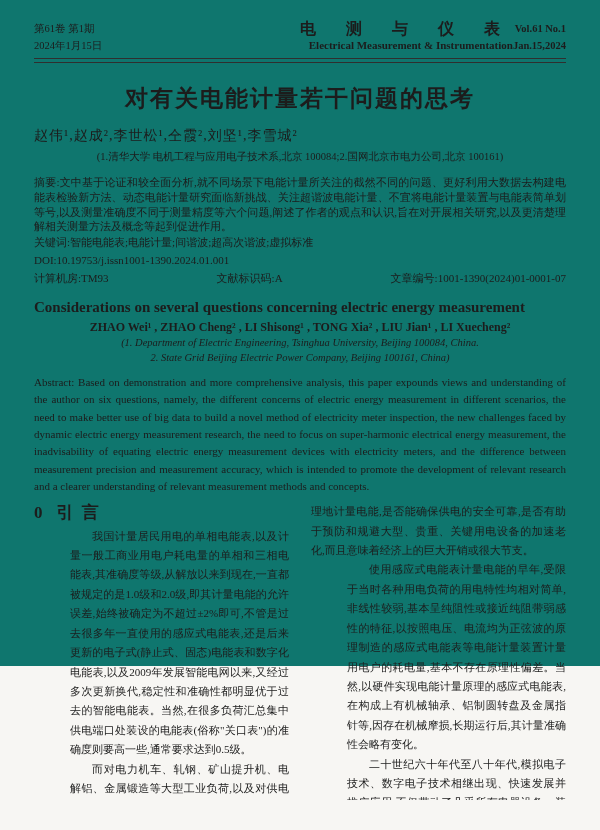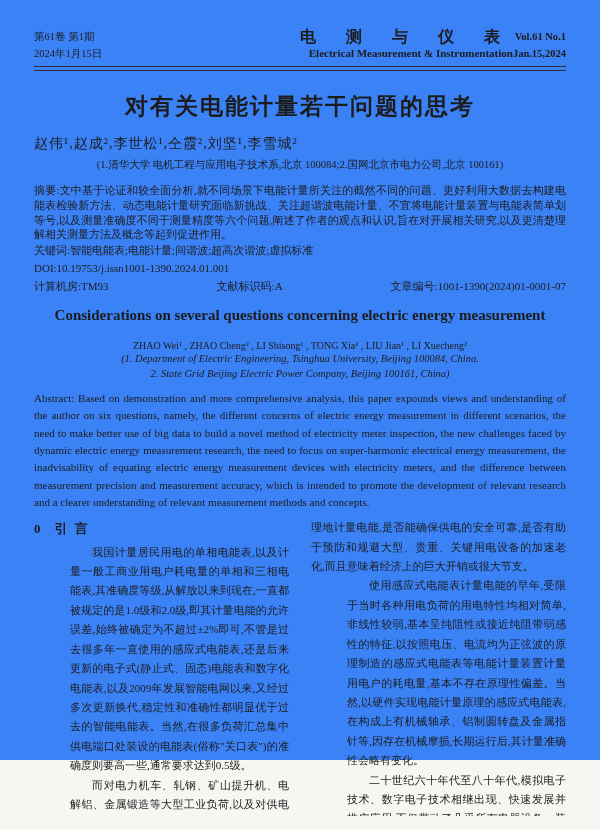--- a/index.html
+++ b/index.html
@@ -1,52 +1,52 @@
 <!DOCTYPE html>
 <html><head>
 <meta charset="utf-8">
 <style>
   html,body{margin:0;padding:0;}
   body{
     width:600px;height:830px;overflow:hidden;
     background:#f7f6f3;color:#1c1c1c;
     font-family:"Liberation Serif","DejaVu Serif",serif;
   }
-  .page{width:600px;height:760px;box-sizing:border-box;padding:28px 34px 0 34px;background:#3b82f6;}
+  .page{width:600px;height:666px;box-sizing:border-box;padding:20px 34px 0 34px;background:#0f766e;}
   
   .jheader{display:flex;justify-content:space-between;align-items:flex-start;font-size:10.5px;line-height:17px;}
   .jh-left{white-space:nowrap;}
   .jh-center{text-align:right;flex:1;}
   .jh-title-cn{font-size:16px;font-weight:bold;letter-spacing:13px;padding-left:13px;line-height:18px;}
   .jh-title-en{font-size:11px;font-weight:bold;line-height:15px;}
   .jh-right{text-align:right;white-space:nowrap;font-weight:bold;}
   .double-rule{margin-top:4px;height:3px;border-top:1.6px solid #2f2f2f;border-bottom:1px solid #2f2f2f;}
   
   .title-cn{margin:20px 0 0 0;text-align:center;font-size:23px;font-weight:bold;letter-spacing:2px;}
   .authors-cn{margin-top:13px;text-align:left;font-size:14px;letter-spacing:1px;}
   .affil-cn{margin-top:5px;text-align:center;font-size:10.5px;}
   
   .abs-cn{margin-top:11px;font-size:11px;line-height:14.8px;text-align:justify;}
   .lbl{font-weight:normal;}
   .kw-cn{font-size:11px;line-height:15px;margin-top:1px;}
   .doi-line{font-size:11px;line-height:16px;margin-top:2px;}
   .meta-row{display:flex;justify-content:space-between;font-size:11px;line-height:16px;margin-top:2px;}
   
-  .title-en{margin-top:13px;text-align:center;font-size:15px;font-weight:bold;}
-  .authors-en{margin-top:16px;text-align:center;font-size:10px;}
+  .title-en{margin-top:13px;text-align:left;font-size:15px;font-weight:bold;}
+  .authors-en{margin-top:4px;text-align:center;font-size:12px;font-weight:bold;}
   .affil-en{text-align:center;font-size:10.5px;font-style:italic;line-height:15px;}
   .abs-en{margin-top:9px;font-size:11px;line-height:17.3px;text-align:justify;}
   .kw-en{font-size:11px;line-height:17px;}
   
   .cols{display:flex;gap:22px;margin-top:7px;height:298px;overflow:hidden;}
   .col{width:255px;font-size:11px;line-height:19.4px;text-align:justify;}
   .col p{margin:0;}
   .col p.indent{text-indent:2em;margin-left:36px;}
   .col-left{display:flex;flex-direction:column;}
-  .sec-head{font-size:13px;font-weight:bold;margin:1px 0 4px 0;letter-spacing:2px;}
+  .sec-head{font-size:17px;font-weight:bold;margin:1px 0 4px 0;letter-spacing:2px;}
   .sec-head .sec-num{margin-right:14px;letter-spacing:0;}
 </style>
 </head>
 <body>
 
 <div class="page">
 
   <header class="jheader">
     <div class="jh-left">
       <div>第61卷 第1期</div>

